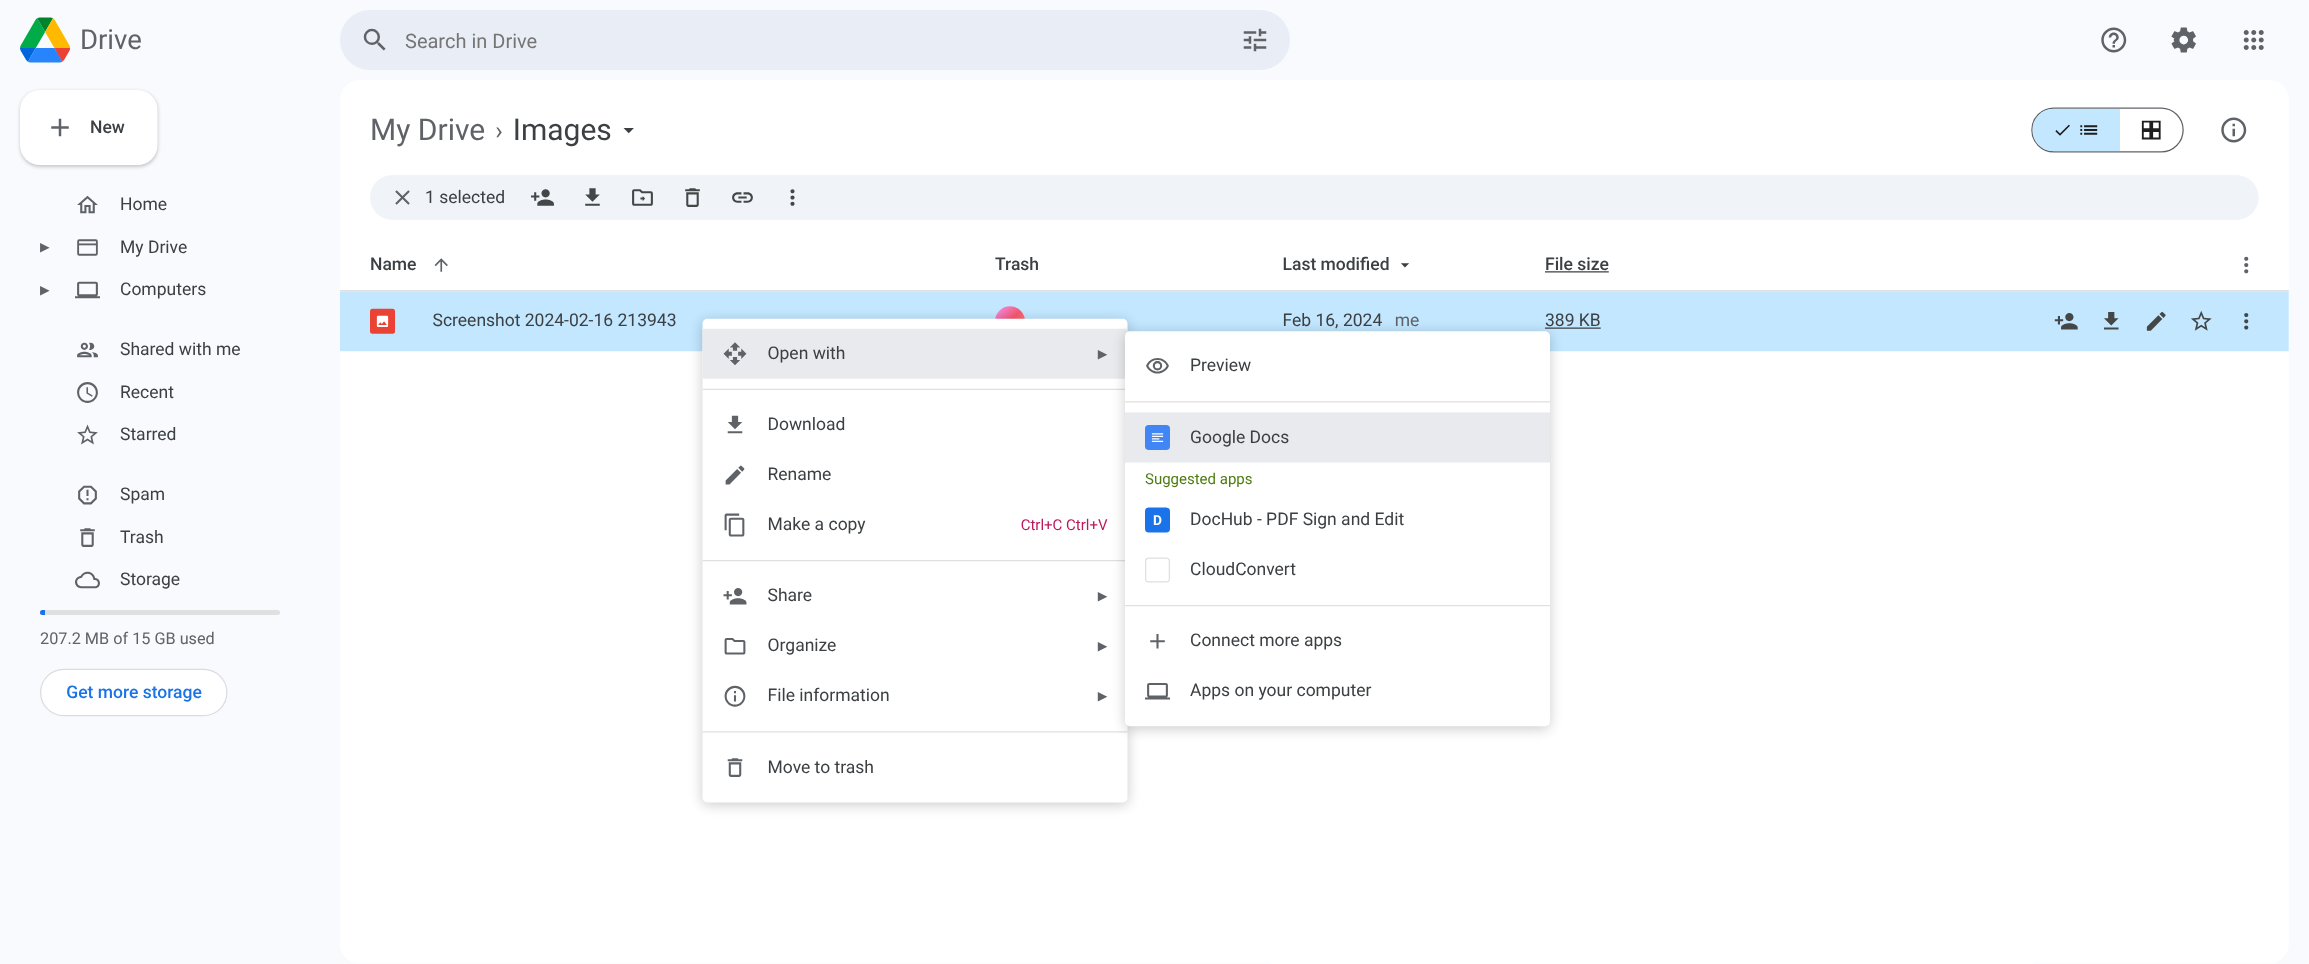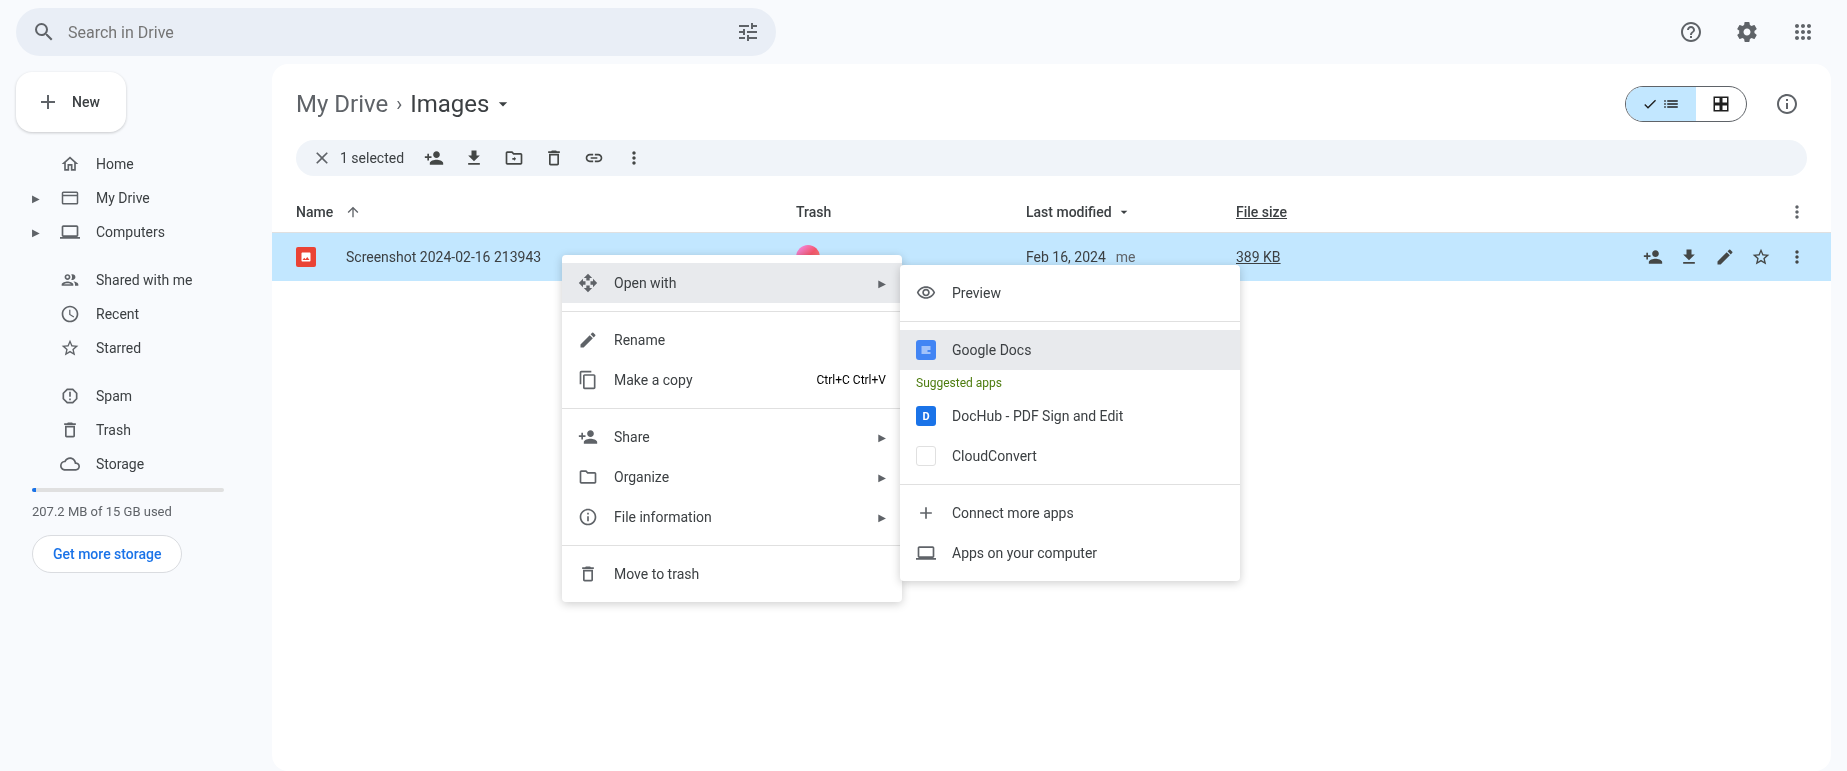--- a/index.html
+++ b/index.html
@@ -63,37 +63,48 @@
 .modified-by { color: #5f6368; margin-left: 6px; }
 .row-actions { display: flex; gap: 16px; margin-left: auto; }
 .row-action { cursor: pointer; color: #444746; }
 
 
 .context-menu { position: absolute; background: white; border-radius: 4px; box-shadow: 0 2px 10px rgba(0,0,0,0.2); padding: 8px 0; min-width: 340px; }
 .ctx-item { display: flex; align-items: center; padding: 10px 16px; gap: 16px; cursor: pointer; font-size: 14px; color: #3c4043; }
 .ctx-item.highlighted { background: #e8eaed; }
 .ctx-icon { width: 20px; display: flex; justify-content: center; color: #5f6368; }
 .ctx-label { flex: 1; }
-.ctx-shortcut { font-size: 12px; color: #000000; }
+.ctx-shortcut { font-size: 12px; color: #be185d; }
 .ctx-arrow { color: #5f6368; font-size: 10px; }
 .ctx-divider { height: 1px; background: #e0e0e0; margin: 8px 0; }
 .ctx-header { font-size: 12px; color: #4d7c0f; padding: 6px 16px; }
 
 .submenu { left: 900px; top: 265px; }
 .app-icon { width: 20px; height: 20px; border-radius: 3px; display: flex; align-items: center; justify-content: center; font-size: 11px; font-weight: bold; color: white; }
 .app-icon.docs { background: #4285f4; }
 .app-icon.dochub { background: #1a73e8; }
 .app-icon.cloudconvert { background: white; border: 1px solid #e0e0e0; }
 
 svg { display: block; }
 </style>
 </head>
 <body>
 
 <div class="header">
+  <div class="logo-section">
+    <svg class="drive-logo" viewBox="0 0 87 78">
+      <path d="M6.6 66.85l3.85 6.65c.8 1.4 1.95 2.5 3.3 3.3L27.5 53H0c0 1.55.4 3.1 1.2 4.5z" fill="#0066da"></path>
+      <path d="M43.65 25L29.9 1.2c-1.35.8-2.5 1.9-3.3 3.3l-25.4 44A9.06 9.06 0 0 0 0 53h27.5z" fill="#00ac47"></path>
+      <path d="M73.55 76.8c1.35-.8 2.5-1.9 3.3-3.3l1.6-2.75L86.1 57.5c.8-1.4 1.2-2.95 1.2-4.5H59.8l5.85 11.5z" fill="#ea4335"></path>
+      <path d="M43.65 25L57.4 1.2C56.05.4 54.5 0 52.95 0h-18.6c-1.55 0-3.1.45-4.45 1.2z" fill="#00832d"></path>
+      <path d="M59.8 53H27.5L13.75 76.8c1.35.8 2.9 1.2 4.45 1.2h50.9c1.55 0 3.1-.45 4.45-1.2z" fill="#2684fc"></path>
+      <path d="M73.4 26.5l-12.7-22c-.8-1.4-1.95-2.5-3.3-3.3L43.65 25 59.8 53h27.45c0-1.55-.4-3.1-1.2-4.5z" fill="#ffba00"></path>
+    </svg>
+    <span class="drive-title">Drive</span>
+  </div>
   <div class="search-section">
     <div class="search-bar">
       <svg width="24" height="24" viewBox="0 0 24 24" fill="#5f6368">
           <path d="M15.5 14h-.79l-.28-.27A6.471 6.471 0 0 0 16 9.5 6.5 6.5 0 1 0 9.5 16c1.61 0 3.09-.59 4.23-1.57l.27.28v.79l5 4.99L20.49 19l-4.99-5zm-6 0C7.01 14 5 11.99 5 9.5S7.01 5 9.5 5 14 7.01 14 9.5 11.99 14 9.5 14z"></path>
         </svg>
       <input type="text" placeholder="Search in Drive" style="">
       <svg width="24" height="24" viewBox="0 0 24 24" fill="#5f6368">
           <path d="M7 6h10l-5.01 6.3L7 6zm-2.75-.39C6.27 8.2 10 13 10 13v6c0 .55.45 1 1 1h2c.55 0 1-.45 1-1v-6s3.72-4.8 5.74-7.39A.998.998 0 0 0 18.95 4H5.04c-.83 0-1.3.95-.79 1.61z" opacity="0"></path>
           <path d="M3 17v2h6v-2H3zM3 5v2h10V5H3zm10 16v-2h8v-2h-8v-2h-2v6h2zM7 9v2H3v2h4v2h2V9H7zm14 4v-2H11v2h10zm-6-4h2V7h4V5h-4V3h-2v6z"></path>
         </svg>
@@ -356,20 +367,28 @@
           <path d="M10 9h4V6h3l-5-5-5 5h3v3zm-1 1H6V7l-5 5 5 5v-3h3v-4zm14 2l-5-5v3h-3v4h3v3l5-5zm-9 3h-4v3H7l5 5 5-5h-3v-3z"></path>
         </svg>
       </span>
     <span class="ctx-label">Open with</span>
     <span class="ctx-arrow">▶</span>
   </div>
   <div class="ctx-divider"></div>
   <div class="ctx-item">
     <span class="ctx-icon">
         <svg width="20" height="20" viewBox="0 0 24 24" fill="currentColor">
+          <path d="M19 9h-4V3H9v6H5l7 7 7-7zM5 18v2h14v-2H5z"></path>
+        </svg>
+      </span>
+    <span class="ctx-label">Download</span>
+  </div>
+  <div class="ctx-item">
+    <span class="ctx-icon">
+        <svg width="20" height="20" viewBox="0 0 24 24" fill="currentColor">
           <path d="M3 17.25V21h3.75L17.81 9.94l-3.75-3.75L3 17.25zM20.71 7.04a.996.996 0 0 0 0-1.41l-2.34-2.34a.996.996 0 0 0-1.41 0l-1.83 1.83 3.75 3.75 1.83-1.83z"></path>
         </svg>
       </span>
     <span class="ctx-label">Rename</span>
   </div>
   <div class="ctx-item">
     <span class="ctx-icon">
         <svg width="20" height="20" viewBox="0 0 24 24" fill="currentColor">
           <path d="M16 1H4c-1.1 0-2 .9-2 2v14h2V3h12V1zm3 4H8c-1.1 0-2 .9-2 2v14c0 1.1.9 2 2 2h11c1.1 0 2-.9 2-2V7c0-1.1-.9-2-2-2zm0 16H8V7h11v14z"></path>
         </svg>

